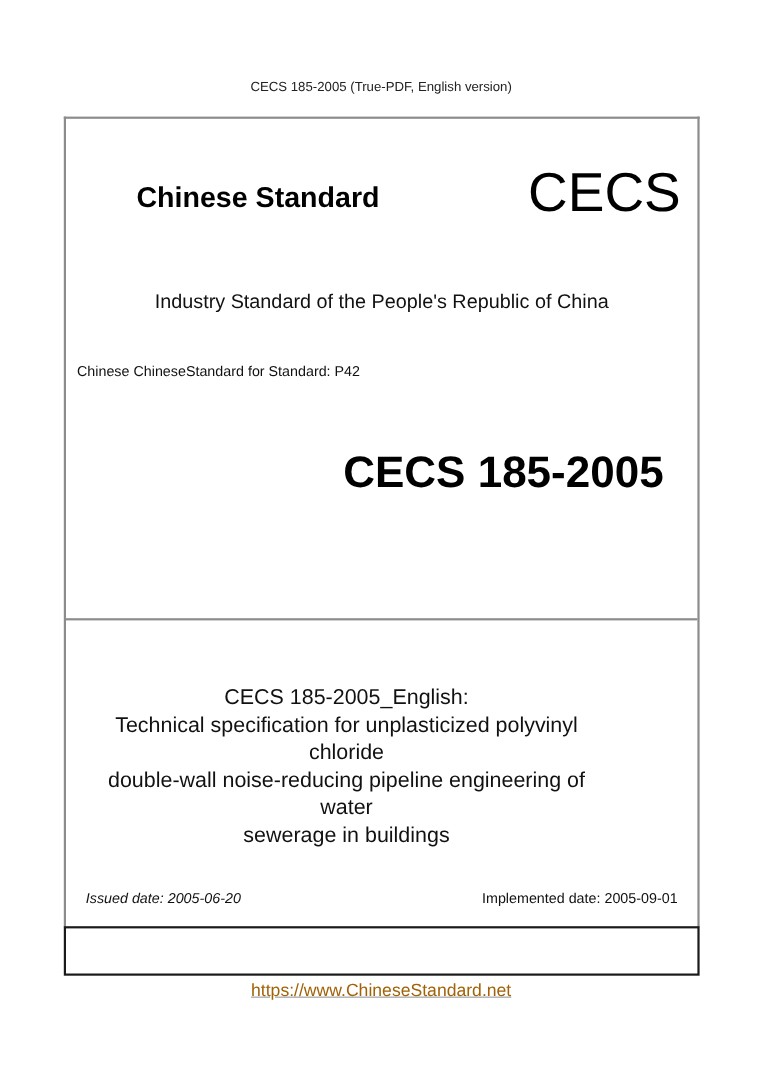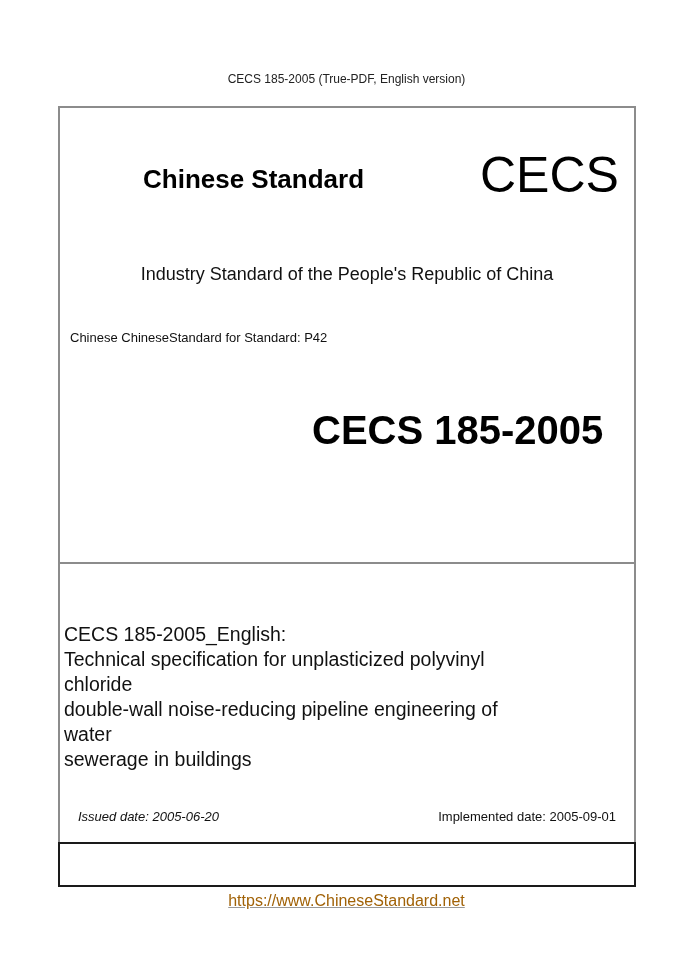--- a/index.html
+++ b/index.html
@@ -44,21 +44,21 @@
     }
     .section-bottom {
       position: absolute;
       left: 0;
       top: 456px;
       width: 574px;
       height: 279px;
     }
     .chinese-standard {
       position: absolute;
-      left: 83px;
+      left: 64px;
       top: 56px;
       font-size: 26px;
       font-weight: bold;
     }
     .cecs-big {
       position: absolute;
       left: 420px;
       top: 38px;
       font-size: 50px;
       font-weight: normal;
@@ -81,23 +81,24 @@
     }
     .std-number {
       position: absolute;
       left: 252px;
       top: 300px;
       font-size: 40px;
       font-weight: bold;
     }
     .doc-title {
       position: absolute;
-      left: 4px;
+      left: 16px;
       top: 58px;
       width: 478px;
+      text-align: center;
       font-size: 19.5px;
       line-height: 25px;
       color: #111;
     }
     .issued-date {
       position: absolute;
       left: 18px;
       top: 245px;
       font-size: 13px;
       color: #111;

